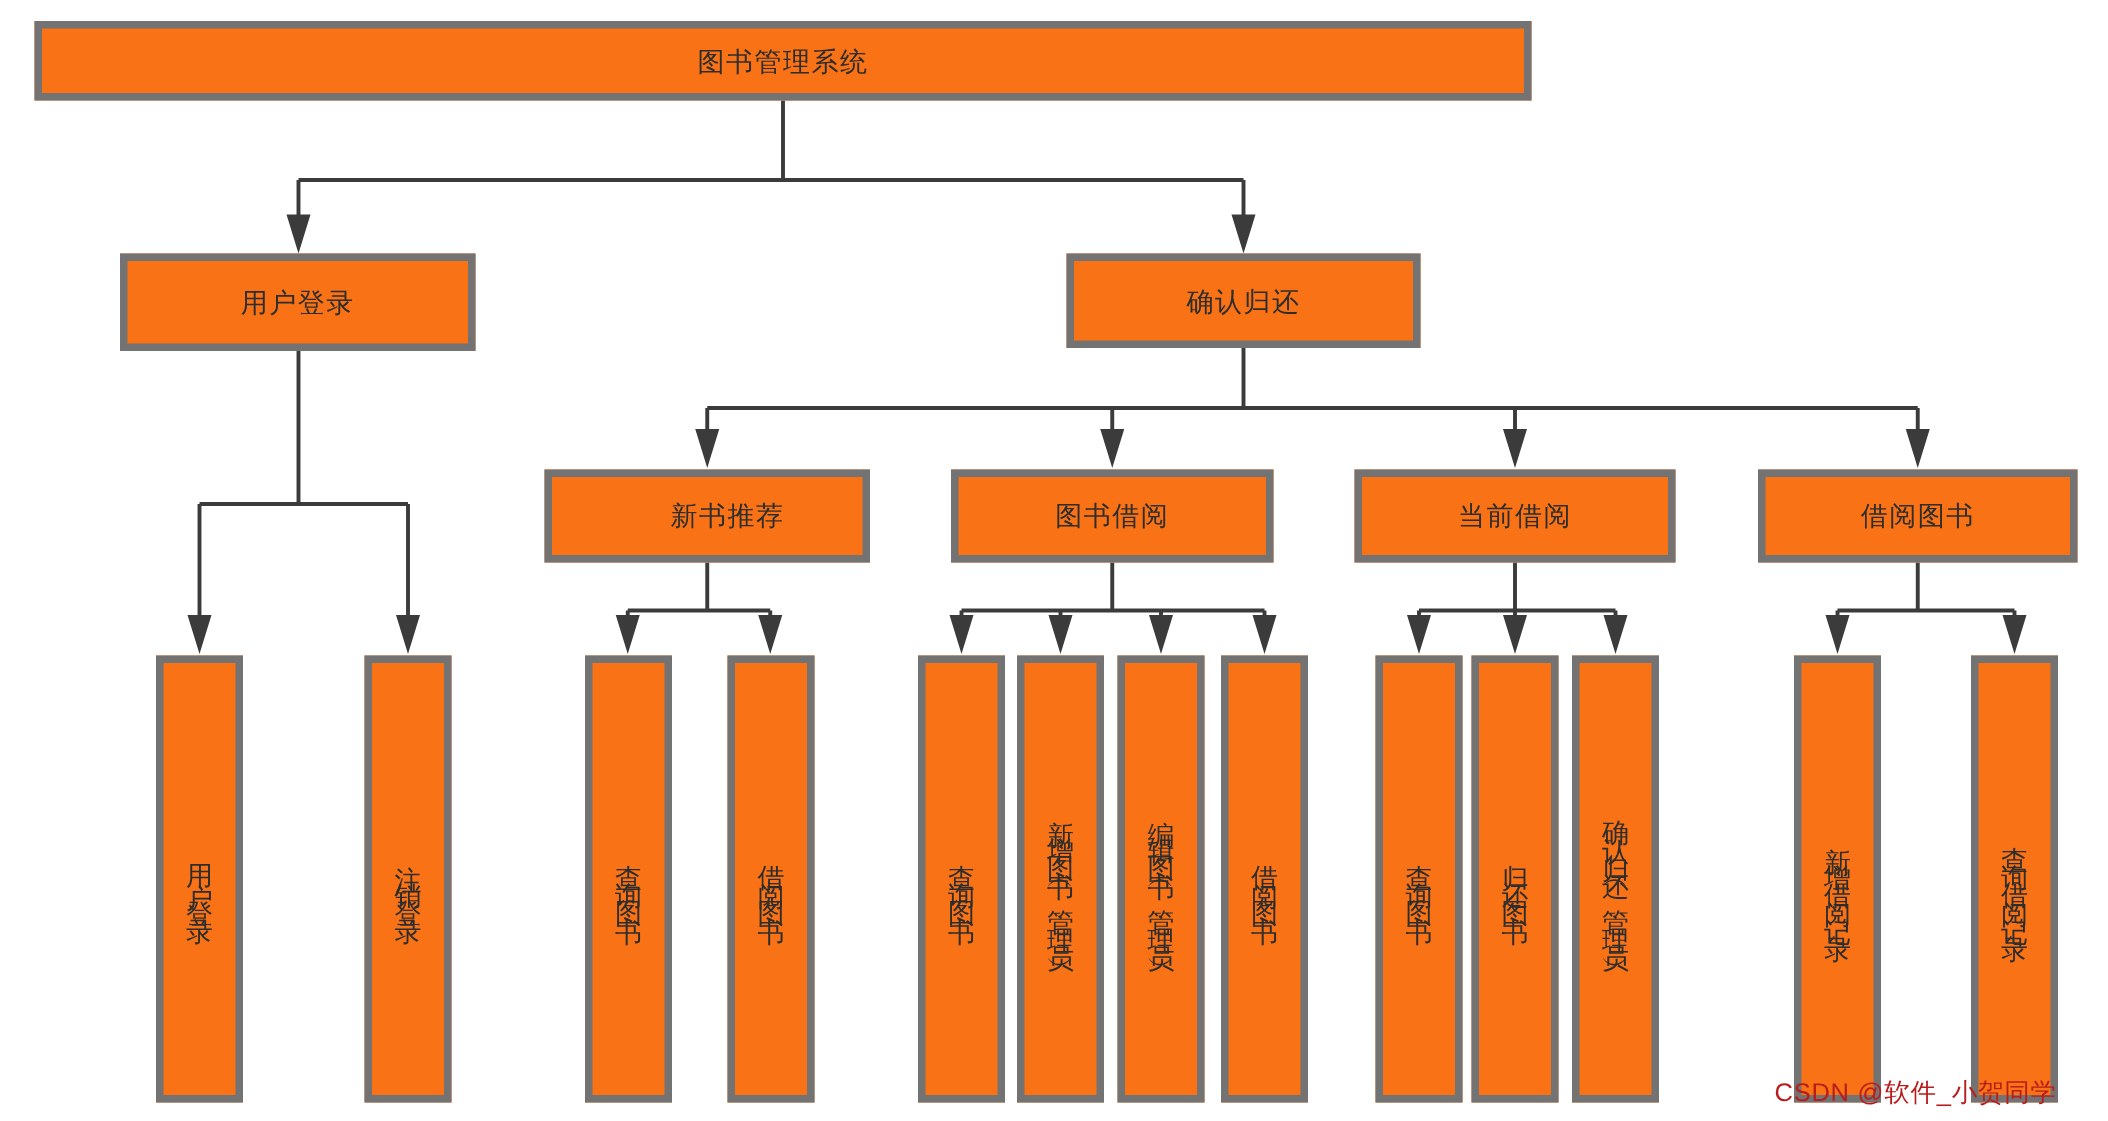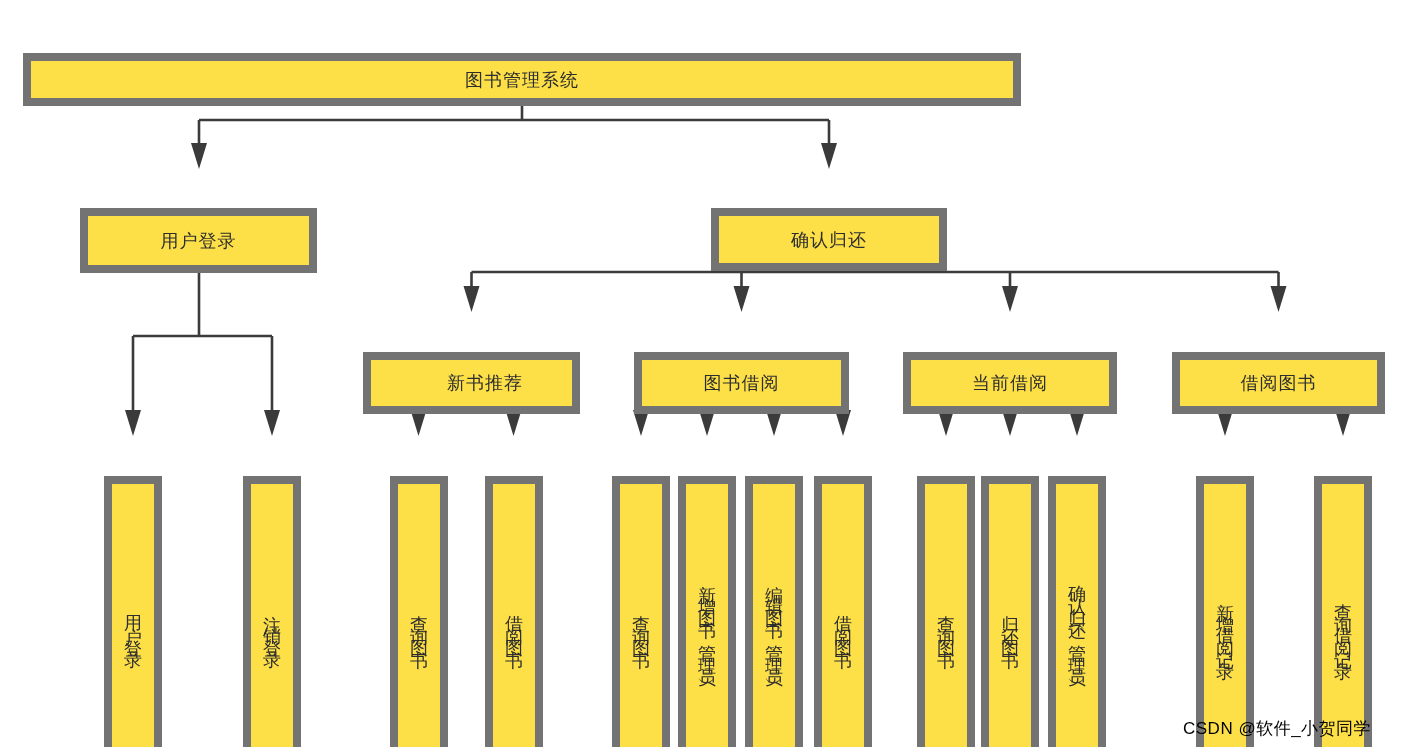--- a/index.html
+++ b/index.html
@@ -16,47 +16,46 @@
     font-family: "Liberation Sans", "DejaVu Sans", sans-serif;
   }
   .wires {
     position: absolute;
     inset: 0;
     pointer-events: none;
   }
   .node {
     position: absolute;
     box-sizing: border-box;
-    background: #fde047;
-    border: 8px solid #737373;
+    background: #f97316;
+    border: 5px solid #737373;
     color: #2d2d2d;
     display: flex;
     align-items: center;
     justify-content: center;
     font-size: 18px;
     line-height: 1;
-    margin-top: 39px;
   }
   .node.h {
     letter-spacing: 1px;
     white-space: nowrap;
   }
   .node.v {
     writing-mode: vertical-rl;
     text-orientation: mixed;
     letter-spacing: 12px;
     white-space: nowrap;
   }
   .watermark {
     position: absolute;
     left: 1183px;
     top: 717px;
     font-size: 17px;
     letter-spacing: 0.5px;
-    color: #000000;
+    color: #b91c1c;
     white-space: nowrap;
     z-index: 10;
   }
 </style>
 </head>
 <body>
 
 <div class="stage">
 
   <svg class="wires" width="1405" height="747" viewBox="0 0 1405 747">

